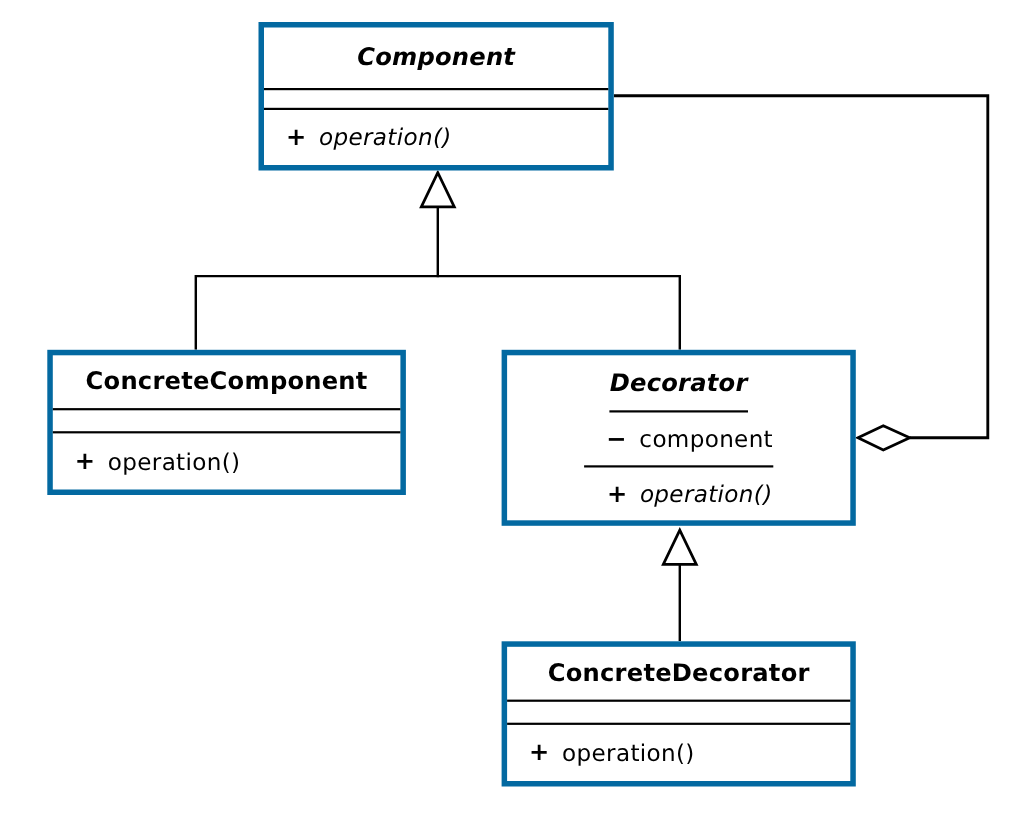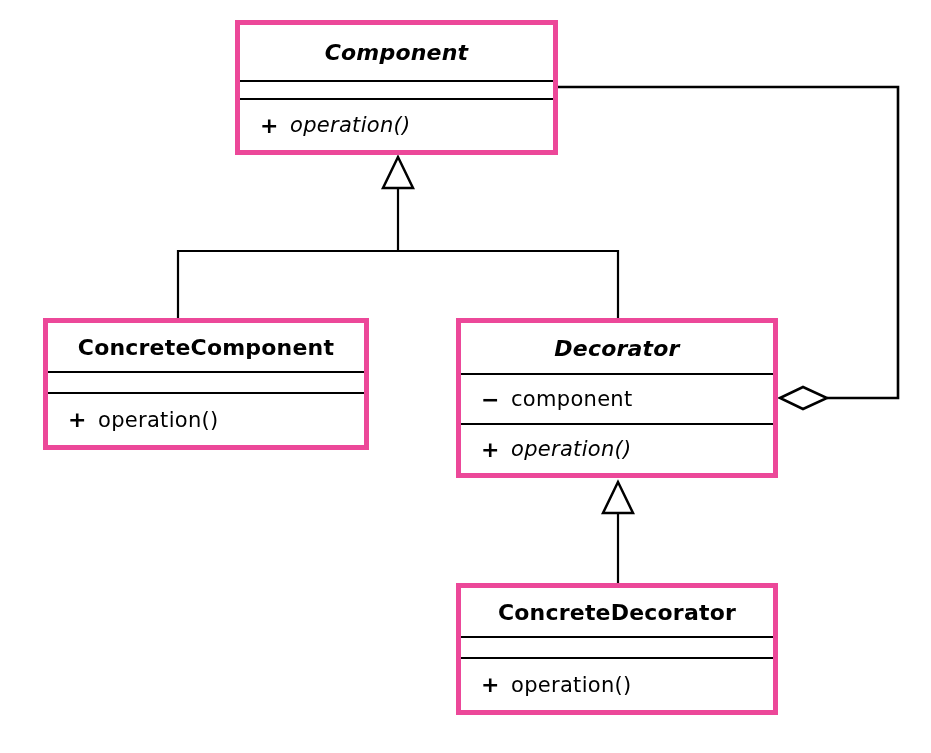--- a/index.html
+++ b/index.html
@@ -15,21 +15,21 @@
     overflow: hidden;
   }
   #connector-layer {
     position: absolute;
     left: 0; top: 0;
     width: 931px; height: 753px;
   }
   .uml-class {
     position: absolute;
     background: #ffffff;
-    border: 5px solid #ec4899;
+    border: 5px solid #0369a1;
     display: flex;
     flex-direction: column;
     box-sizing: border-box;
     color: #000000;
   }
   .sec { box-sizing: border-box; }
   .sec.title {
     display: flex;
     align-items: center;
     justify-content: center;
@@ -66,21 +66,21 @@
 
   
   #box-component          { left: 235px; top: 20px;  width: 323px; height: 135px; }
   #box-component .title   { height: 57px; }
   #box-component .attrs   { height: 18px; }
 
   #box-concrete-component { left: 16px;  top: 318px; width: 326px; height: 132px; margin-left: 27px; }
   #box-concrete-component .title { height: 50px; }
   #box-concrete-component .attrs { height: 21px; }
 
-  #box-decorator          { left: 456px; top: 318px; width: 322px; height: 160px; }
+  #box-decorator          { left: 456px; top: 318px; width: 322px; height: 160px; align-items: center; }
   #box-decorator .title   { height: 52px; }
   #box-decorator .attrs   { height: 50px; }
 
   #box-concrete-decorator { left: 456px; top: 583px; width: 322px; height: 132px; }
   #box-concrete-decorator .title { height: 50px; }
   #box-concrete-decorator .attrs { height: 21px; }
 </style>
 </head>
 <body>
 

